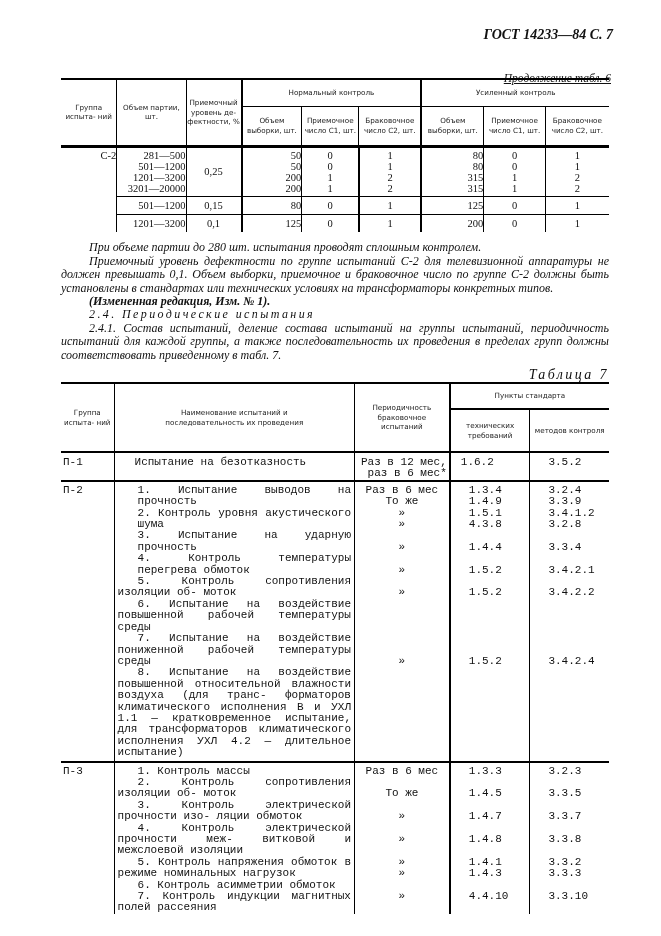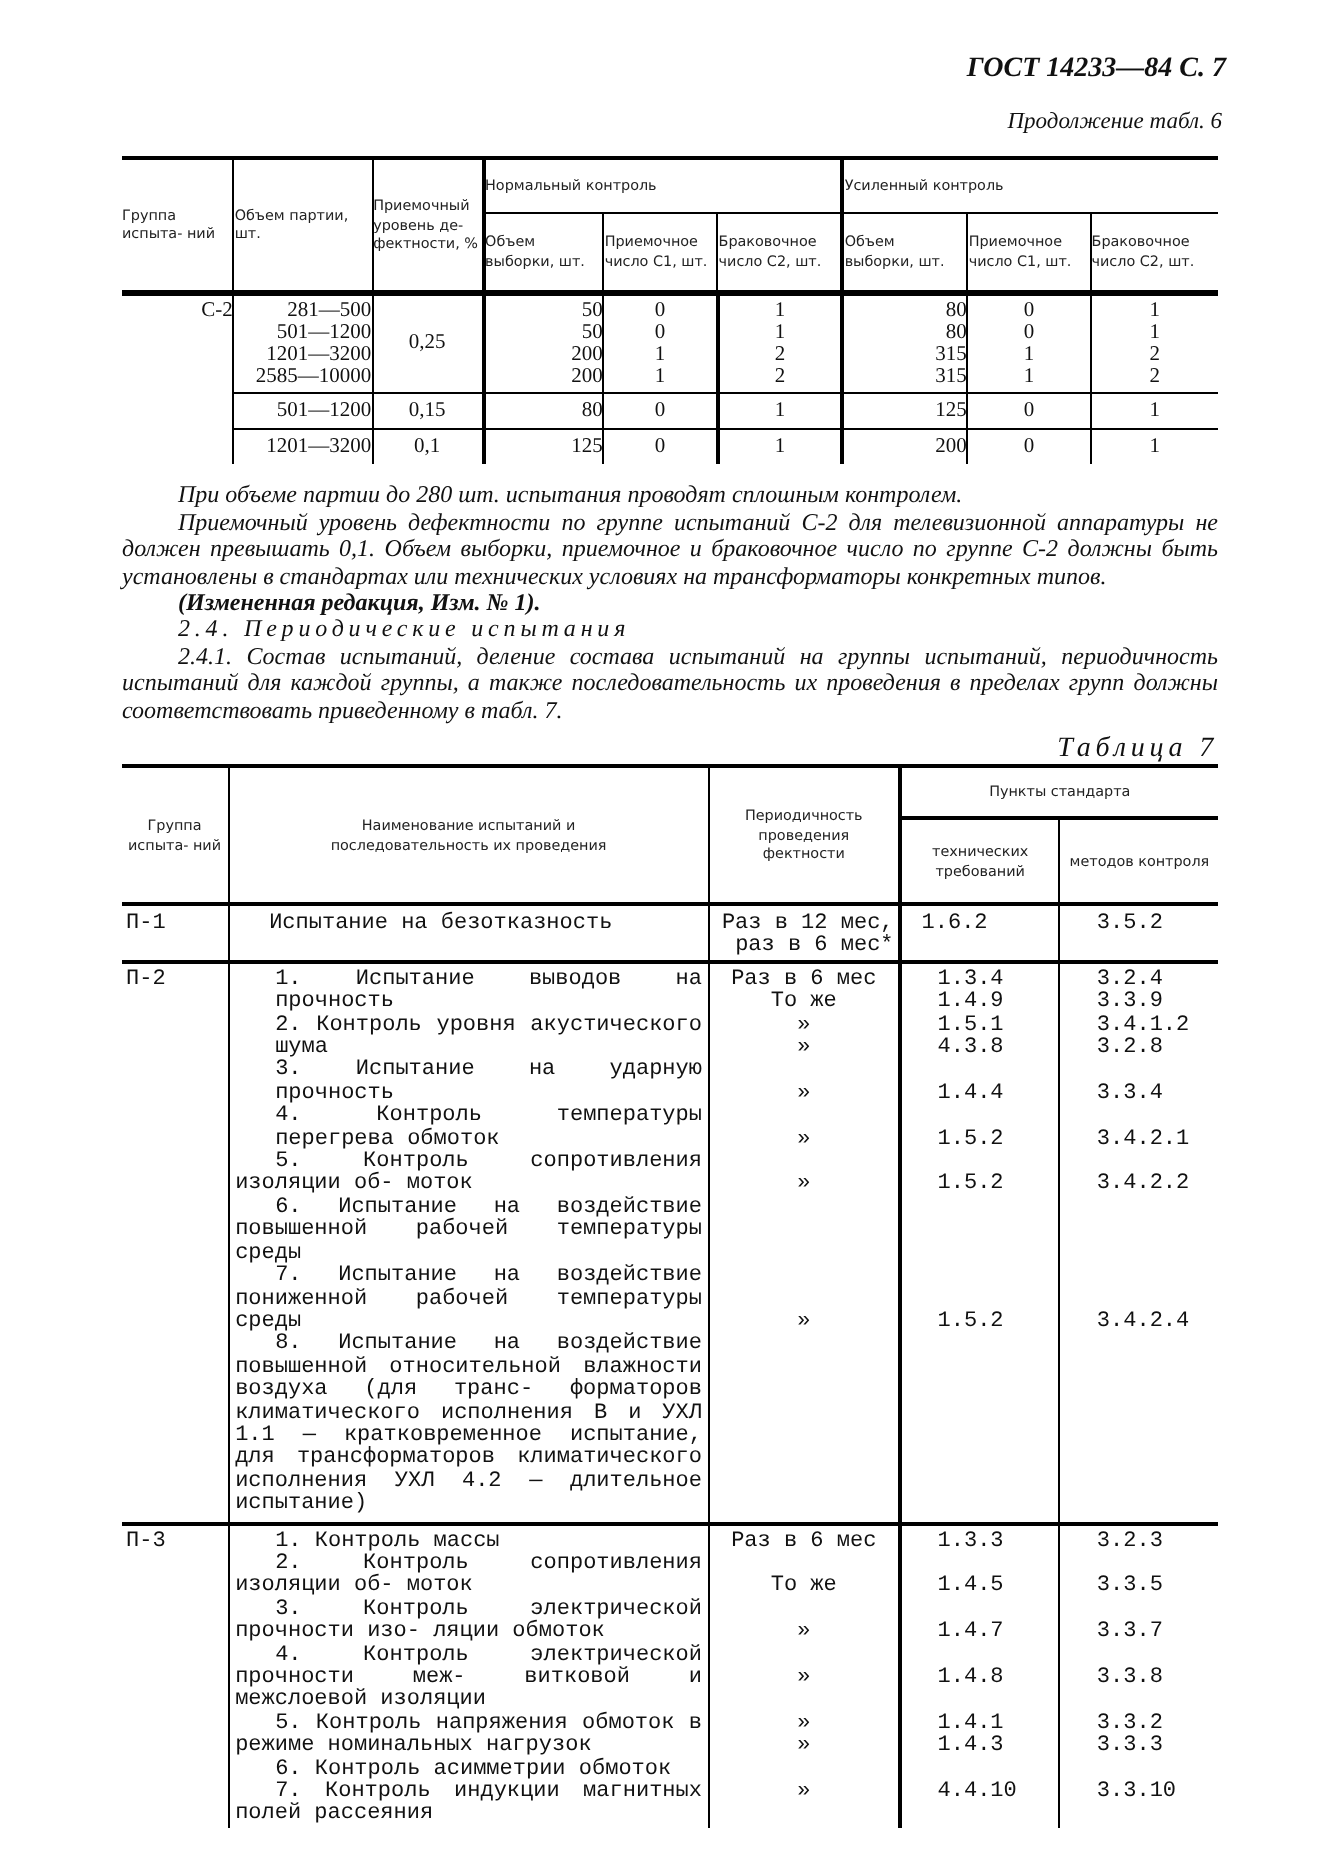--- a/index.html
+++ b/index.html
@@ -1,25 +1,25 @@
 <!DOCTYPE html>
 <html><head>
 <meta charset="utf-8">
 <style>
   html, body { margin:0; padding:0; background:#fff; }
   body { width:661px; height:936px; position:relative; overflow:hidden;
          font-family:"Liberation Serif", "DejaVu Serif", serif; color:#111; }
   .abs { position:absolute;font-style:italic; }
   .hdr { right:48px; top:27px; font-weight:bold; font-size:14px; }
-  .cont { right:50px; top:55px; font-style:italic; font-size:11.5px; }
+  .cont { right:50px; top:72px; font-style:italic; font-size:11.5px;text-decoration:underline; }
   table { border-collapse:collapse; position:absolute; }
   td, th { padding:0; font-weight:normal; vertical-align:top; }
   
   #t6 { left:61px; top:78px; width:548px; font-size:10.5px; }
-  #t6 .h { font-family:"DejaVu Sans", sans-serif; font-size:7.2px; line-height:9.5px; text-align:left; vertical-align:middle; color:#222;margin-top:12px; }
+  #t6 .h { font-family:"DejaVu Sans", sans-serif; font-size:7.2px; line-height:9.5px; text-align:center; vertical-align:middle; color:#222;margin-top:12px; }
   #t6 .top { border-top:2.5px solid #000; }
   #t6 .bl { border-left:1px solid #000; }
   #t6 .blb { border-left:2px solid #000; }
   #t6 .bb { border-bottom:1px solid #000; }
   #t6 .bbb { border-bottom:3px solid #000; }
   #t6 td.c { text-align:center; line-height:11px; }
   #t6 td.l { text-align:right; padding-left:6px; line-height:11px; }
   .lines div { height:11px; }
   
   .p { left:61px; width:548px; font-size:12px; line-height:13.4px; text-align:justify; }
@@ -70,21 +70,21 @@
     <th class="h bbb blb">Объем выборки, шт.</th>
     <th class="h bbb bl">Приемочное число C1, шт.</th>
     <th class="h bbb bl">Браковочное число C2, шт.</th>
   </tr>
   <tr>
     <td rowspan="3" class="l" style="padding-top:2px;padding-left:2px">С-2</td>
     <td class="l bl bb lines" style="padding-top:2px;padding-bottom:2px">
       <div>281—500</div>
       <div>501—1200</div>
       <div>1201—3200</div>
-      <div>2585—10000</div>
+      <div>3201—20000</div>
     </td>
     <td class="c bl bb" style="vertical-align:middle">0,25</td>
     <td class="l blb bb lines" style="padding-top:2px;padding-left:14px">
       <div>50</div>
       <div>50</div>
       <div>200</div>
       <div>200</div>
     </td>
     <td class="c bl bb lines" style="padding-top:2px">
       <div>0</div>
@@ -153,21 +153,21 @@
     <col style="width:49px">
       <col style="width:222px">
       <col style="width:88px">
     <col style="width:74px">
       <col style="width:73px">
   </colgroup>
   <tbody>
       <tr style="height:26px">
     <th class="h top bbb" rowspan="2">Группа испыта- ний</th>
     <th class="h top bbb bl" rowspan="2" style="padding:0 30px">Наименование испытаний и последовательность их проведения</th>
-    <th class="h top bbb bl" rowspan="2" style="padding:0 8px">Периодичность проведения фектности</th>
+    <th class="h top bbb bl" rowspan="2" style="padding:0 8px">Периодичность браковочное испытаний</th>
     <th class="h top bbb blb" colspan="2">Пункты стандарта</th>
   </tr>
   <tr style="height:43px">
     <th class="h bbb blb">технических требований</th>
     <th class="h bbb bl">методов контроля</th>
   </tr>
 
   <tr class="bbb">
     <td class="bbb" style="padding:4px 0 6px 2px">П-1</td>
     <td class="bbb bl" style="padding:4px 4px 0 20px">Испытание на безотказность</td>

